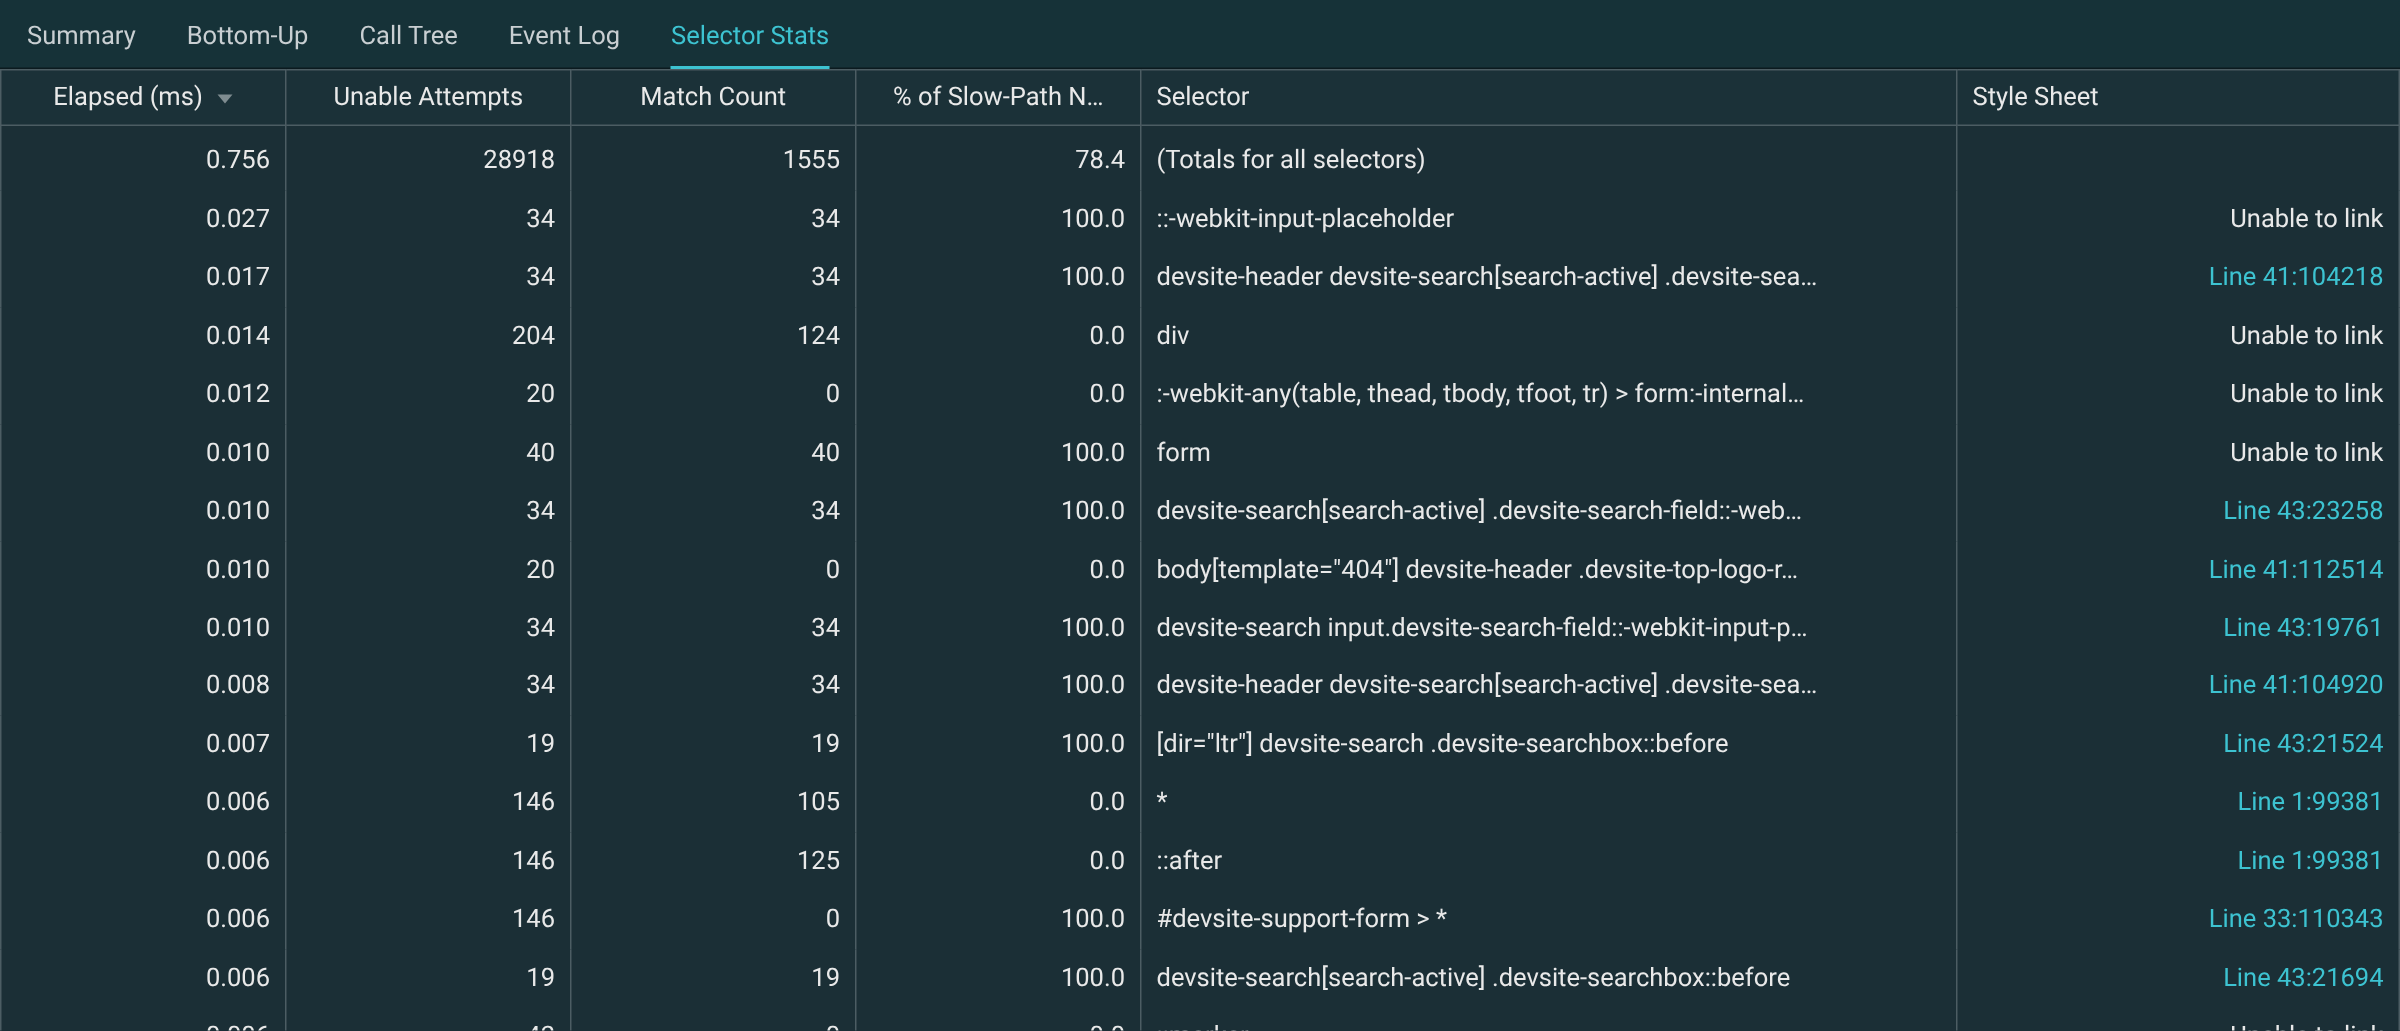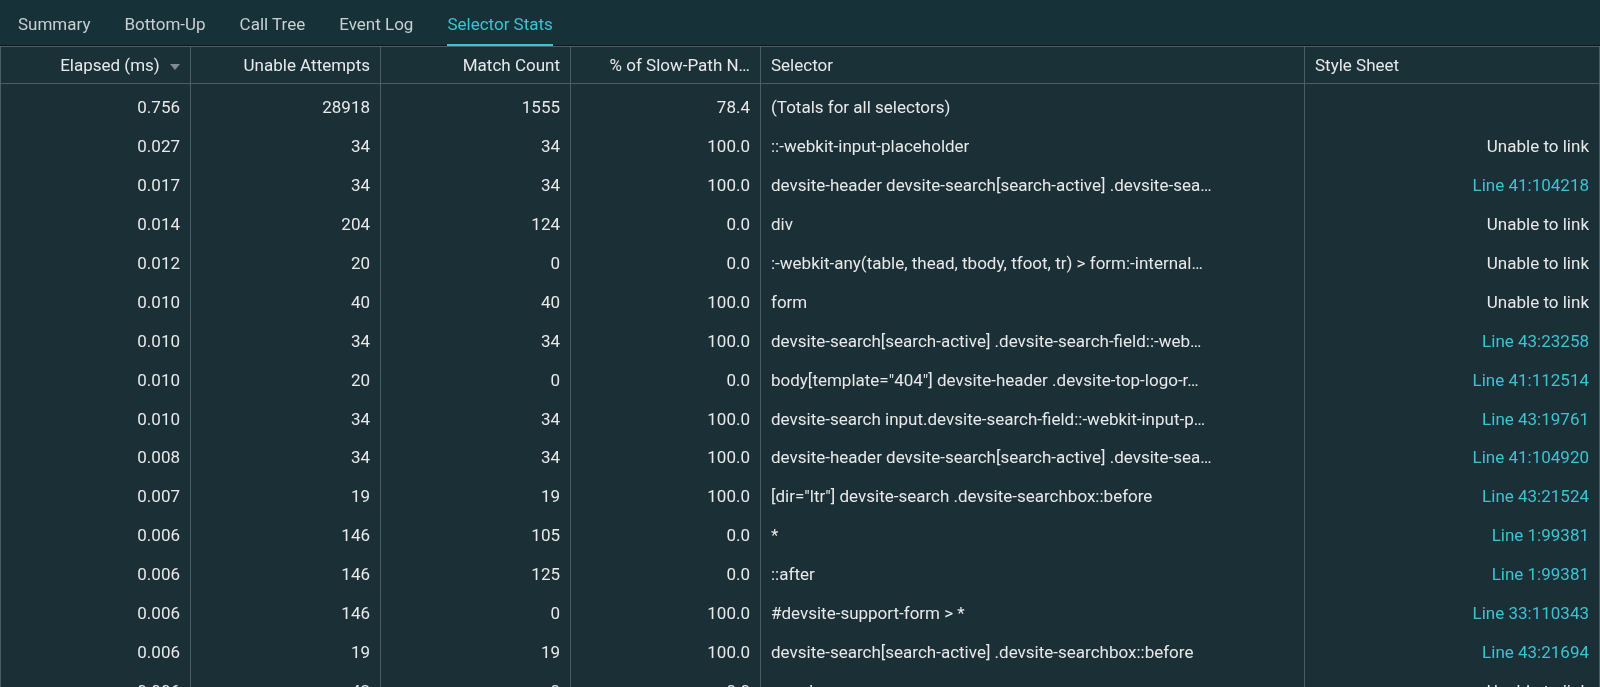--- a/index.html
+++ b/index.html
@@ -53,21 +53,21 @@
       overflow: hidden;
       text-overflow: ellipsis;
       line-height: 1.82;
     }
     .col-elapsed { width: 190px; text-align: right; }
     .col-attempts { width: 190px; text-align: right; }
     .col-count { width: 190px; text-align: right; }
     .col-slow { width: 190px; text-align: right; }
     .col-selector { width: 544px; text-align: left; }
     .col-ss { text-align: right; }
-    th.col-elapsed, th.col-attempts, th.col-count, th.col-slow { text-align: right; }
+    th.col-elapsed, th.col-attempts, th.col-count, th.col-slow { text-align: center; }
     th.col-selector, th.col-ss { text-align: left; margin-top: 11px; }
     .sort-icon {
       display:inline-block;
       width:0;height:0;
       border-left:5px solid transparent;
       border-right:5px solid transparent;
       border-top:6px solid #7f8c90;
       margin-left:6px;
       vertical-align: middle;
     }

